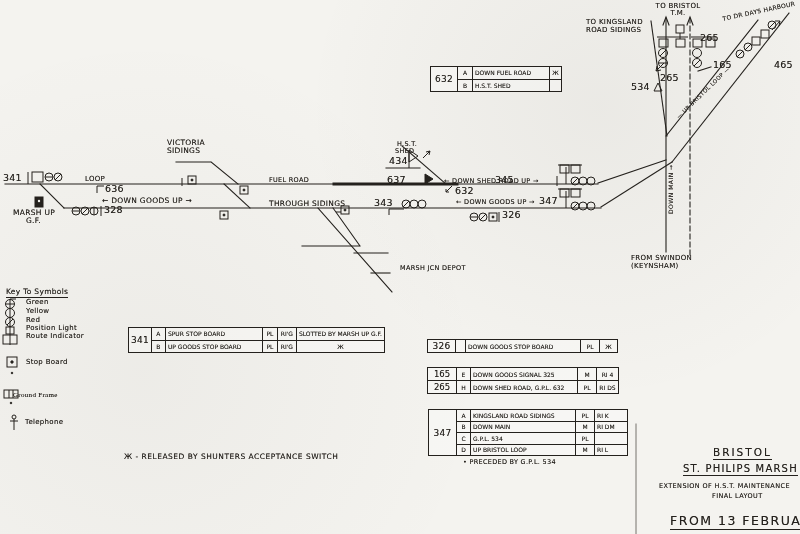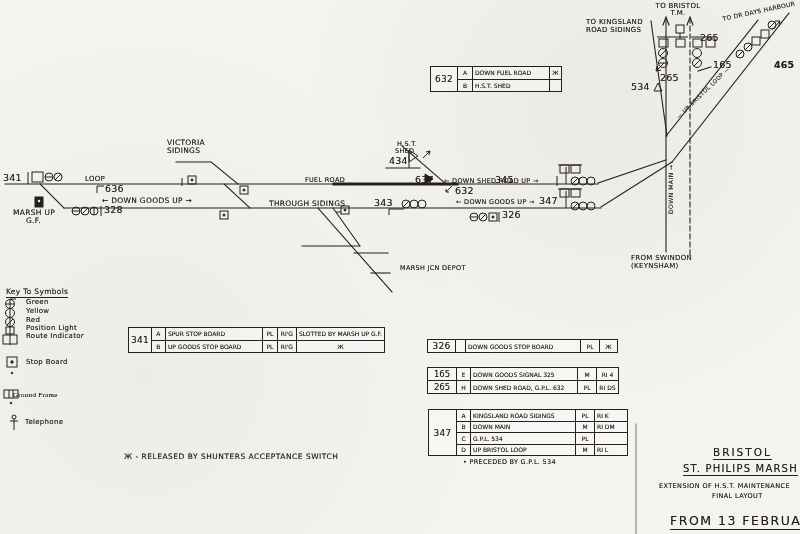--- a/index.html
+++ b/index.html
@@ -232,32 +232,32 @@
 
   <div class="lbl ctrd" style="left:650px;top:3px;width:56px;"><span>TO BRISTOL</span><br><span>T.M.</span></div>
   <div class="lbl" style="left:586px;top:19px;">TO KINGSLAND</div>
   <div class="lbl" style="left:586px;top:27px;">ROAD SIDINGS</div>
   <div class="lbl fs6 rotdr" style="left:722px;top:16px;">TO DR DAYS HARBOUR</div>
   <div class="lbl rotloop" style="left:676px;top:116px;">— UP BRISTOL LOOP —</div>
   <div class="lbl fs6 rotdm" style="left:668px;top:214px;">DOWN MAIN →</div>
   <div class="lbl num" style="left:700px;top:33px;">265</div>
   <div class="lbl num" style="left:660px;top:73px;">265</div>
   <div class="lbl num" style="left:713px;top:60px;">165</div>
-  <div class="lbl num" style="left:774px;top:60px;font-weight:bold;">465</div>
+  <div class="lbl num" style="left:774px;top:60px;">465</div>
   <div class="lbl num" style="left:631px;top:82px;">534</div>
   <div class="lbl" style="left:631px;top:255px;">FROM SWINDON</div>
   <div class="lbl" style="left:631px;top:263px;">(KEYNSHAM)</div>
 
   <div class="lbl fs75" style="left:167px;top:139px;">VICTORIA</div>
   <div class="lbl fs75" style="left:167px;top:147px;">SIDINGS</div>
   <div class="lbl fs65" style="left:397px;top:141px;">H.S.T.</div>
   <div class="lbl fs65" style="left:395px;top:148px;">SHED</div>
   <div class="lbl num" style="left:389px;top:156px;">434</div>
-  <div class="lbl num" style="left:415px;top:175px;">637</div>
-  <div class="lbl fs65" style="left:269px;top:177px;margin-left:36px;">FUEL ROAD</div>
+  <div class="lbl num" style="left:387px;top:175px;">637</div>
+  <div class="lbl fs65" style="left:269px;top:177px;">FUEL ROAD</div>
   <div class="lbl" style="left:85px;top:176px;">LOOP</div>
   <div class="lbl num" style="left:105px;top:184px;">636</div>
   <div class="lbl num" style="left:3px;top:173px;">341</div>
   <div class="lbl fs75" style="left:13px;top:209px;">MARSH UP</div>
   <div class="lbl fs75" style="left:26px;top:217px;">G.F.</div>
   <div class="lbl fs75" style="left:102px;top:197px;">← DOWN GOODS UP →</div>
   <div class="lbl num" style="left:104px;top:205px;">328</div>
   <div class="lbl fs75" style="left:269px;top:200px;">THROUGH SIDINGS</div>
   <div class="lbl num" style="left:374px;top:198px;">343</div>
   <div class="lbl fs65" style="left:444px;top:178px;">← DOWN SHED ROAD UP →</div>

